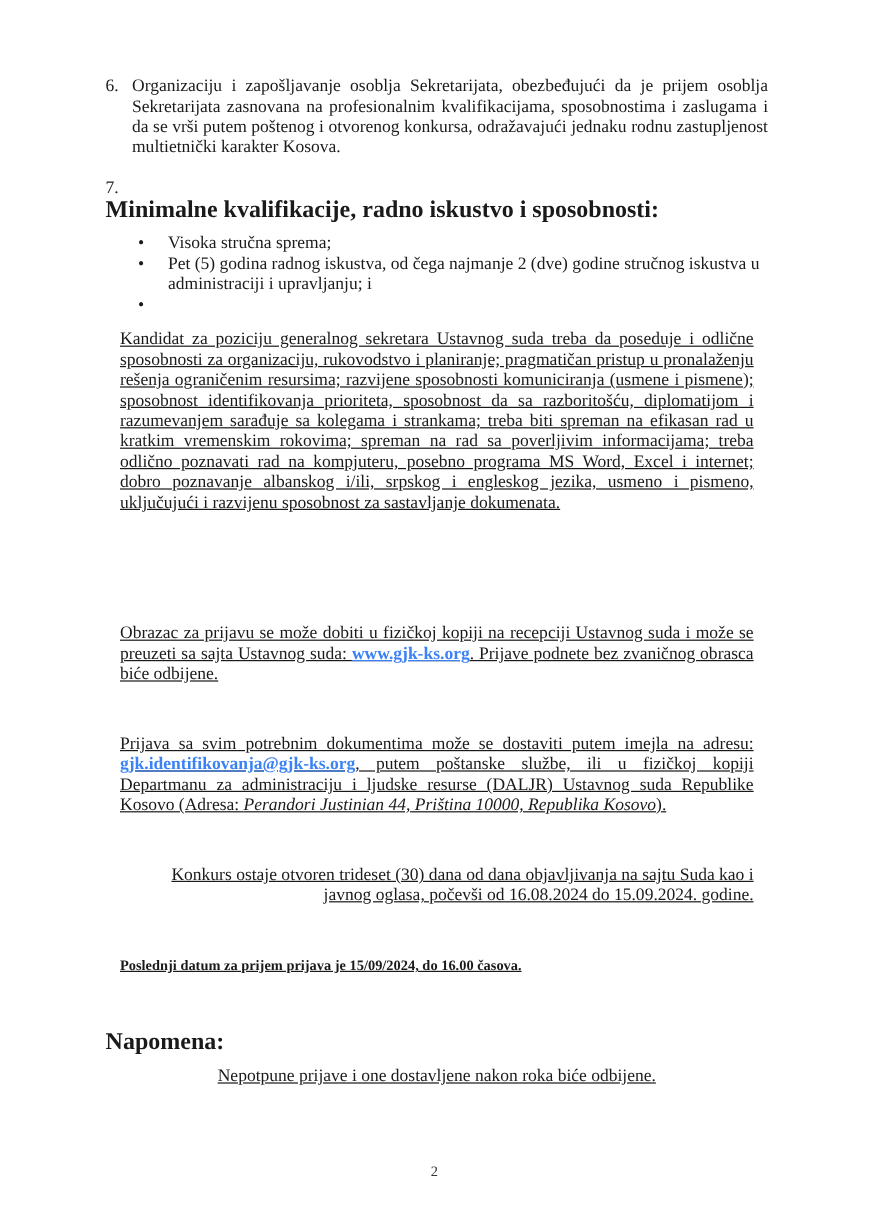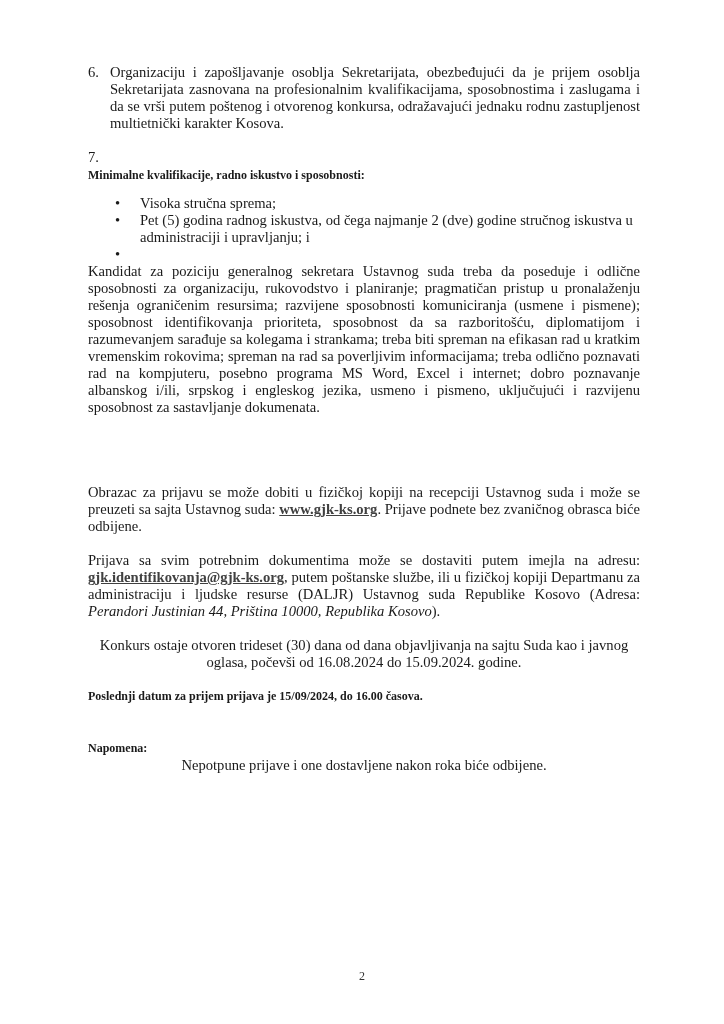--- a/index.html
+++ b/index.html
@@ -2,30 +2,30 @@
 <html><head>
 <meta charset="utf-8">
 <style>
   html, body { margin: 0; padding: 0; background: #ffffff; }
   body { width: 724px; height: 1024px; position: relative; overflow: hidden; }
   .page {
     position: absolute; left: 88px; top: 64px; width: 552px;
     font-family: "Liberation Serif", "DejaVu Serif", serif;
     font-size: 14.6px; line-height: 17px; color: #1a1a1a;
   }
-  p { margin: 0; text-align: justify; }
+  p { margin: 12px; text-align: justify; text-decoration: underline; }
   .ol-item { position: relative; padding-left: 22px; text-align: justify; }
   .ol-num { position: absolute; left: 0; top: 0; }
   .gap { height: 17px; }
   .gap-sm { height: 11px; }
-  h3 { margin: 0; font-size: 12px; font-weight: bold; line-height: 18px; }
+  h3 { margin: 0; font-size: 20px; font-weight: bold; line-height: 18px; }
   ul.bullets { list-style: none; margin: 0; padding: 0 0 0 27px; }
   ul.bullets li { position: relative; padding-left: 25px; text-align: left; }
   ul.bullets li .dot { position: absolute; left: 0; top: 0; }
-  a.link { color: #404040; font-weight: bold; text-decoration: underline; }
+  a.link { color: #3b82f6; font-weight: bold; text-decoration: underline; }
   em { font-style: italic; }
   .bold-line { font-weight: bold; font-size: 12px; }
   .page-num {
     position: absolute; left: 0; width: 724px; top: 969px; text-align: center;
     font-family: "Liberation Serif", "DejaVu Serif", serif; font-size: 12px; color: #333;
   }
 </style>
 </head>
 <body>
 
@@ -66,21 +66,21 @@
   <div class="gap"></div>
 
   <div class="gap"></div>
 
   <p><span>Obrazac za prijavu se može dobiti u fizičkoj kopiji na recepciji Ustavnog suda i može se preuzeti sa sajta Ustavnog suda: </span><a class="link">www.gjk-ks.org</a><span>. Prijave podnete bez zvaničnog obrasca biće odbijene.</span></p>
   <div class="gap"></div>
 
   <p><span>Prijava sa svim potrebnim dokumentima može se dostaviti putem imejla na adresu: </span><a class="link">gjk.identifikovanja@gjk-ks.org</a><span>, putem poštanske službe, ili u fizičkoj kopiji Departmanu za administraciju i ljudske resurse (DALJR) Ustavnog suda Republike Kosovo (Adresa: </span><em>Perandori Justinian 44, Priština 10000, Republika Kosovo</em><span>).</span></p>
   <div class="gap"></div>
 
-  <p style="text-align:center">Konkurs ostaje otvoren trideset (30) dana od dana objavljivanja na sajtu Suda kao i javnog oglasa, počevši od 16.08.2024 do 15.09.2024. godine.</p>
+  <p style="text-align:right">Konkurs ostaje otvoren trideset (30) dana od dana objavljivanja na sajtu Suda kao i javnog oglasa, počevši od 16.08.2024 do 15.09.2024. godine.</p>
   <div class="gap"></div>
 
   <p class="bold-line" style="text-align:left">Poslednji datum za prijem prijava je 15/09/2024, do 16.00 časova.</p>
   <div class="gap"></div>
   <div class="gap"></div>
 
   <h3>Napomena:</h3>
   <p style="text-align:center">Nepotpune prijave i one dostavljene nakon roka biće odbijene.</p>
 </div>
 

